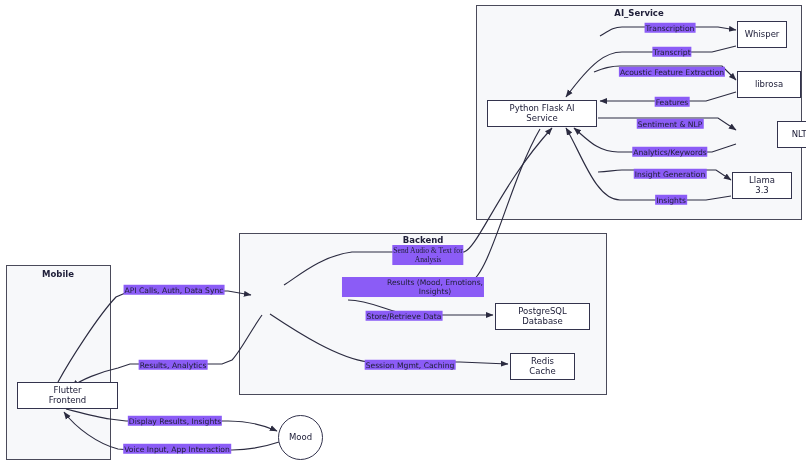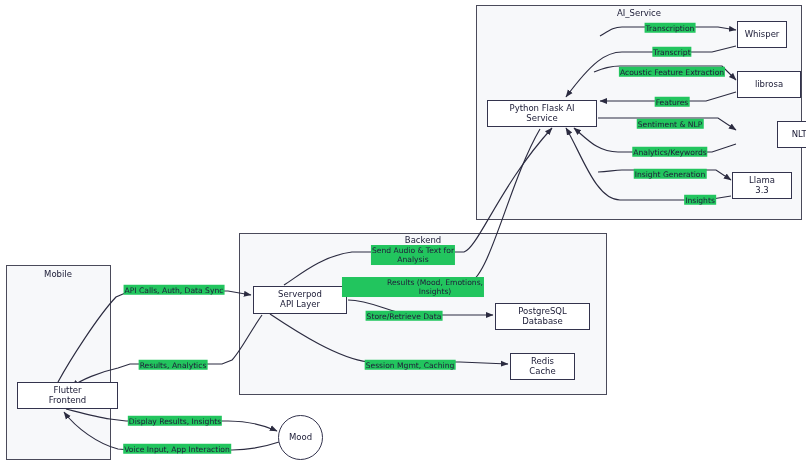--- a/index.html
+++ b/index.html
@@ -2,28 +2,28 @@
 <html><head>
 <meta charset="utf-8">
 <style>
   html,body{margin:0;padding:0;background:#ffffff;}
   body{width:806px;height:468px;font-family:"DejaVu Sans","Liberation Sans",sans-serif;}
   #stage{position:relative;width:806px;height:468px;overflow:hidden;background:#ffffff;}
   svg#wires{position:absolute;left:0;top:0;width:806px;height:468px;}
 
   .cluster{position:absolute;background:#f7f8fa;border:1.2px solid #4a4a5a;box-sizing:border-box;}
   .cluster-title{position:absolute;font-size:8.5px;color:#20203a;white-space:nowrap;
-                 transform:translateX(-50%);font-weight:400;}
+                 transform:translateX(-50%);font-weight:700;}
 
   .node{position:absolute;box-sizing:border-box;background:#ffffff;border:1.2px solid #33334d;
         display:flex;align-items:center;justify-content:center;text-align:center;
         font-size:8.5px;color:#20203a;line-height:1.15;padding:0 17px;}
   .node.circle{border-radius:50%;}
 
-  .edge-label{position:absolute;background:#22c55e;color:#20203a;font-size:7.6px;
+  .edge-label{position:absolute;background:#8b5cf6;color:#20203a;font-size:7.6px;
               line-height:1.25;text-align:center;white-space:pre;padding:0.5px 1px;
               transform:translate(-50%,-50%);box-sizing:border-box;}
 </style>
 </head>
 <body>
 
 <div id="stage">
 
   <div class="cluster" id="cl-ai_service" style="left: 476px; top: 5px; width: 326px; height: 215px;"></div>
   <div class="cluster-title" id="ct-ai_service" style="left: 639px; top: 8px;">AI_Service</div>
@@ -84,45 +84,42 @@
     </div>
   <div class="node" id="nd-librosa" style="left: 737px; top: 71px; width: 64px; height: 27px;">
       <span>librosa</span>
     </div>
   <div class="node" id="nd-nltk" style="left: 737px; top: 121px; width: 50px; height: 27px; margin-left: 40px;">
       <span>NLTK</span>
     </div>
   <div class="node" id="nd-llama" style="left: 732px; top: 172px; width: 60px; height: 27px;">
       <span>Llama 3.3</span>
     </div>
-  <div class="node" id="nd-serverpod" style="left: 253px; top: 286px; width: 94px; height: 28px;">
-      <span>Serverpod API Layer</span>
-    </div>
   <div class="node" id="nd-postgres" style="left: 495px; top: 303px; width: 95px; height: 27px;">
       <span>PostgreSQL Database</span>
     </div>
   <div class="node" id="nd-redis" style="left: 510px; top: 353px; width: 65px; height: 27px;">
       <span>Redis Cache</span>
     </div>
   <div class="node" id="nd-flutter" style="left: 17px; top: 382px; width: 101px; height: 27px;">
       <span>Flutter Frontend</span>
     </div>
   <div class="node circle" id="nd-user" style="left: 278px; top: 415px; width: 45px; height: 45px;">
       <span>Mood</span>
     </div>
 
   <div class="edge-label" id="el-transcription" style="left: 670px; top: 28px;">Transcription</div>
   <div class="edge-label" id="el-transcript" style="left: 672px; top: 52px;">Transcript</div>
   <div class="edge-label" id="el-acoustic" style="left: 672px; top: 72px;">Acoustic Feature Extraction</div>
   <div class="edge-label" id="el-features" style="left: 672px; top: 102px;">Features</div>
   <div class="edge-label" id="el-sentiment_nlp" style="left: 670px; top: 124px;">Sentiment &amp; NLP</div>
   <div class="edge-label" id="el-sentiment_kw" style="left: 670px; top: 152px;">Analytics/Keywords</div>
   <div class="edge-label" id="el-insight_gen" style="left: 670px; top: 174px;">Insight Generation</div>
-  <div class="edge-label" id="el-insights" style="left: 700px; top: 200px;">Insights</div>
-  <div class="edge-label" id="el-send_audio" style="left: 413px; top: 255px;">Send Audio &amp; Text for
+  <div class="edge-label" id="el-insights" style="left: 671px; top: 200px;">Insights</div>
+  <div class="edge-label" id="el-send_audio" style="left: 428px; top: 255px; font-family: Liberation Serif, serif;">Send Audio &amp; Text for
 Analysis</div>
   <div class="edge-label" id="el-results_mood" style="left: 413px; top: 287px; padding-left: 45px;">Results (Mood, Emotions,
 Insights)</div>
   <div class="edge-label" id="el-store_retrieve" style="left: 404px; top: 316px;">Store/Retrieve Data</div>
   <div class="edge-label" id="el-session_mgmt" style="left: 410px; top: 365px;">Session Mgmt, Caching</div>
   <div class="edge-label" id="el-api_calls" style="left: 174px; top: 290px;">API Calls, Auth, Data Sync</div>
   <div class="edge-label" id="el-results_analytics" style="left: 173px; top: 365px;">Results, Analytics</div>
   <div class="edge-label" id="el-display_results" style="left: 175px; top: 421px;">Display Results, Insights</div>
   <div class="edge-label" id="el-voice_input" style="left: 177px; top: 449px;">Voice Input, App Interaction</div>
 

